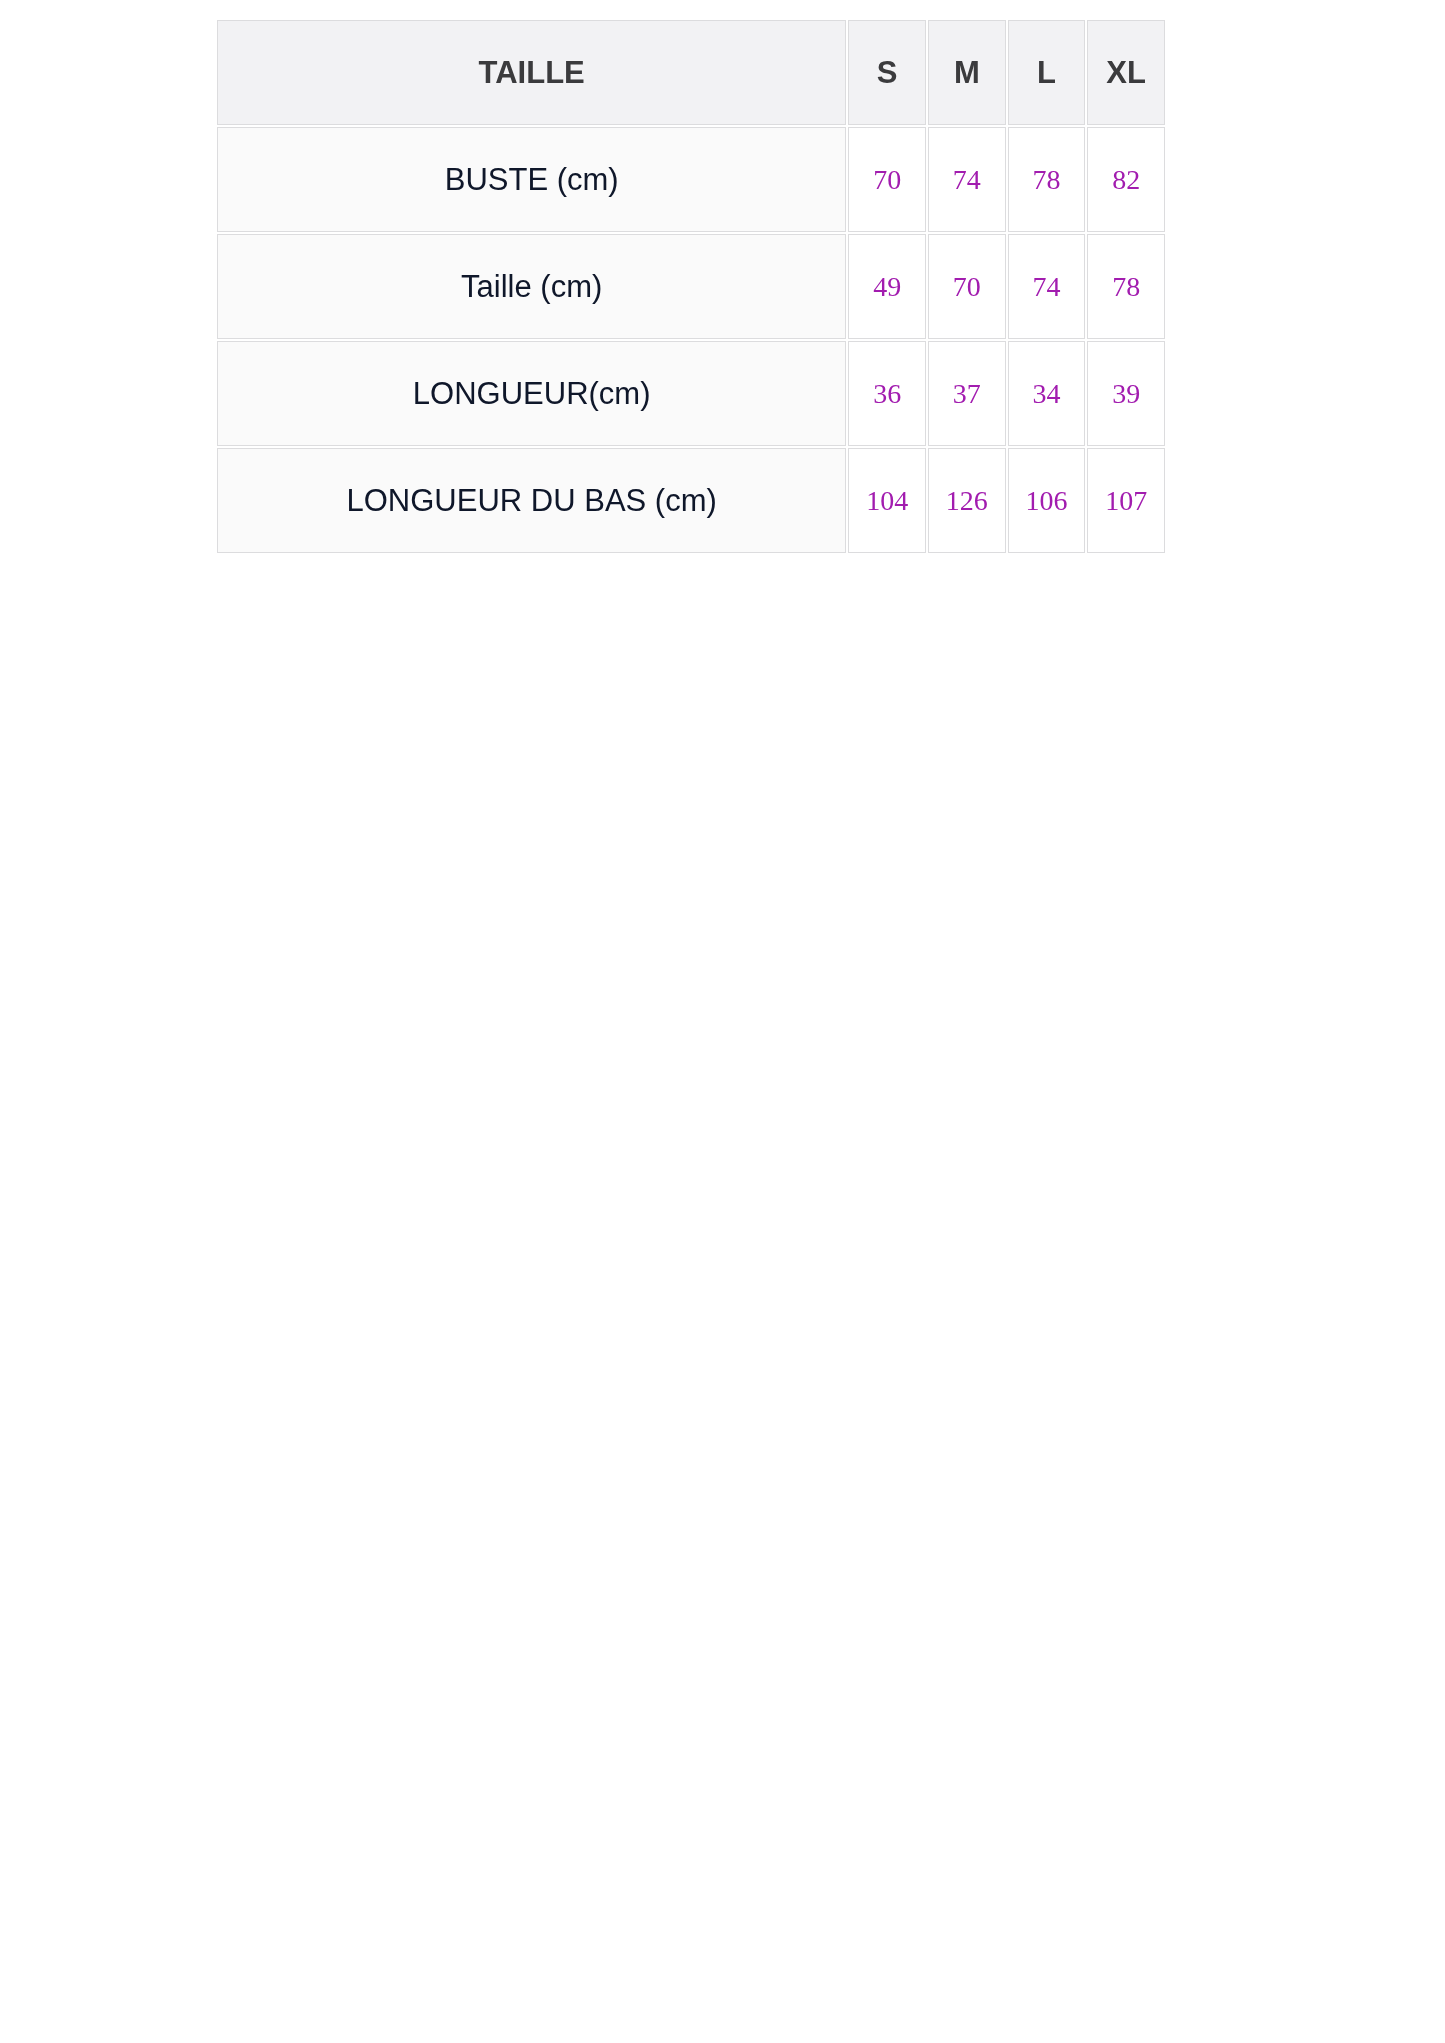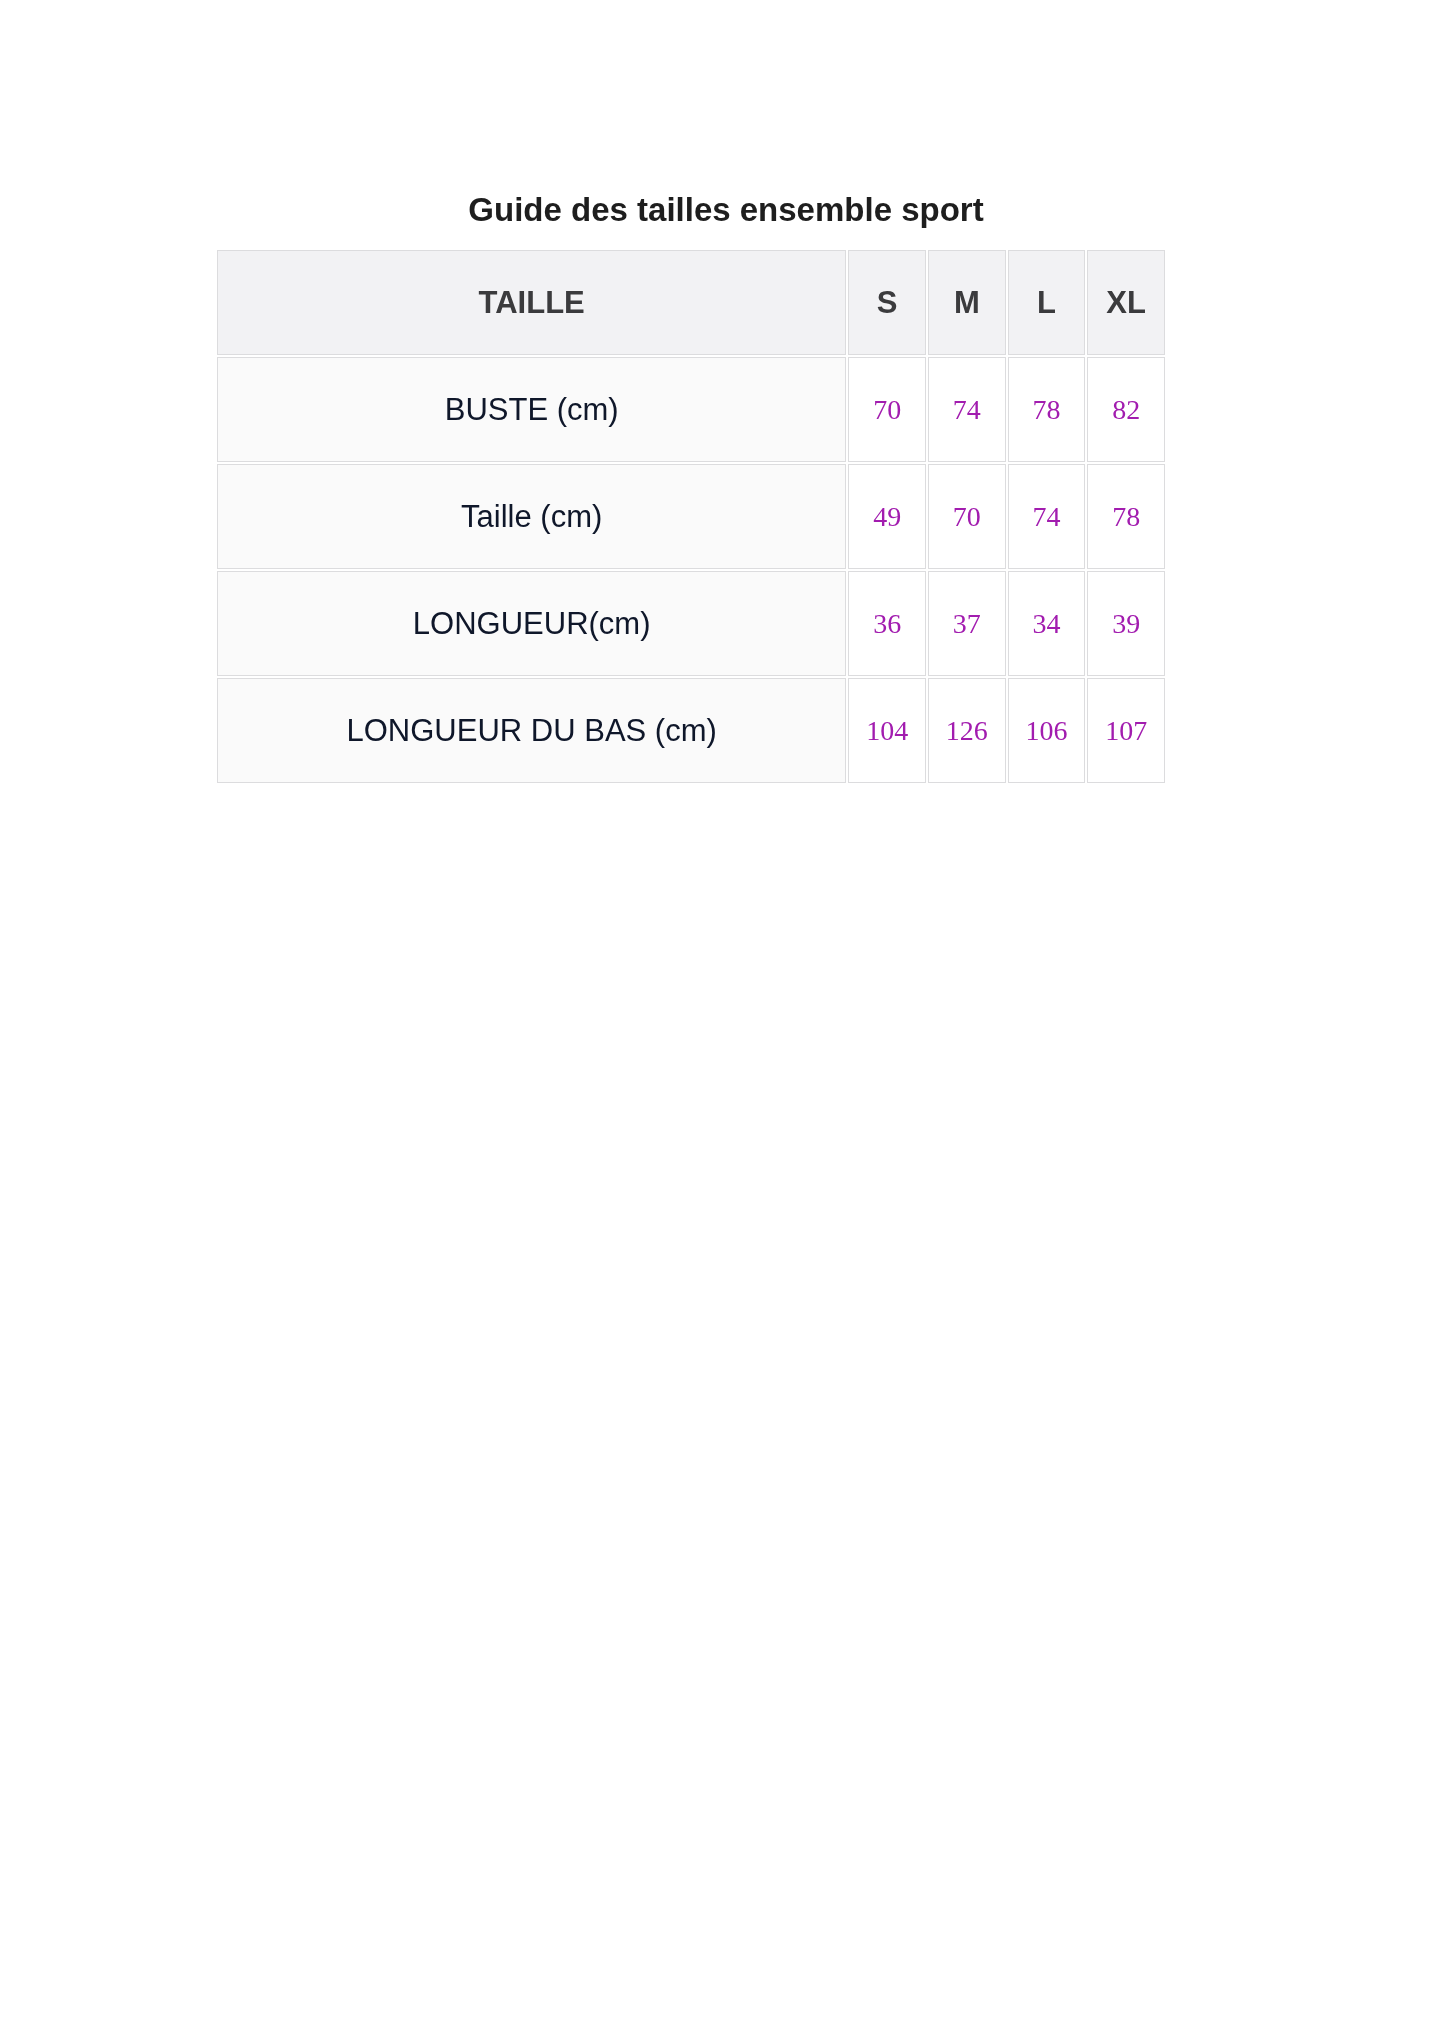--- a/index.html
+++ b/index.html
@@ -68,21 +68,20 @@
     font-size: 28px;
     color: #a21caf;
     font-family: "Liberation Serif", serif;
   }
 </style>
 </head>
 <body>
 
 <div class="content">
 
-  <h1 class="page-title">Guide des tailles ensemble sport</h1>
 
   <table class="size-guide">
     <colgroup>
       <col class="c-label">
       <col class="c-size">
       <col class="c-size">
       <col class="c-size">
       <col class="c-size">
     </colgroup>
     <thead>

